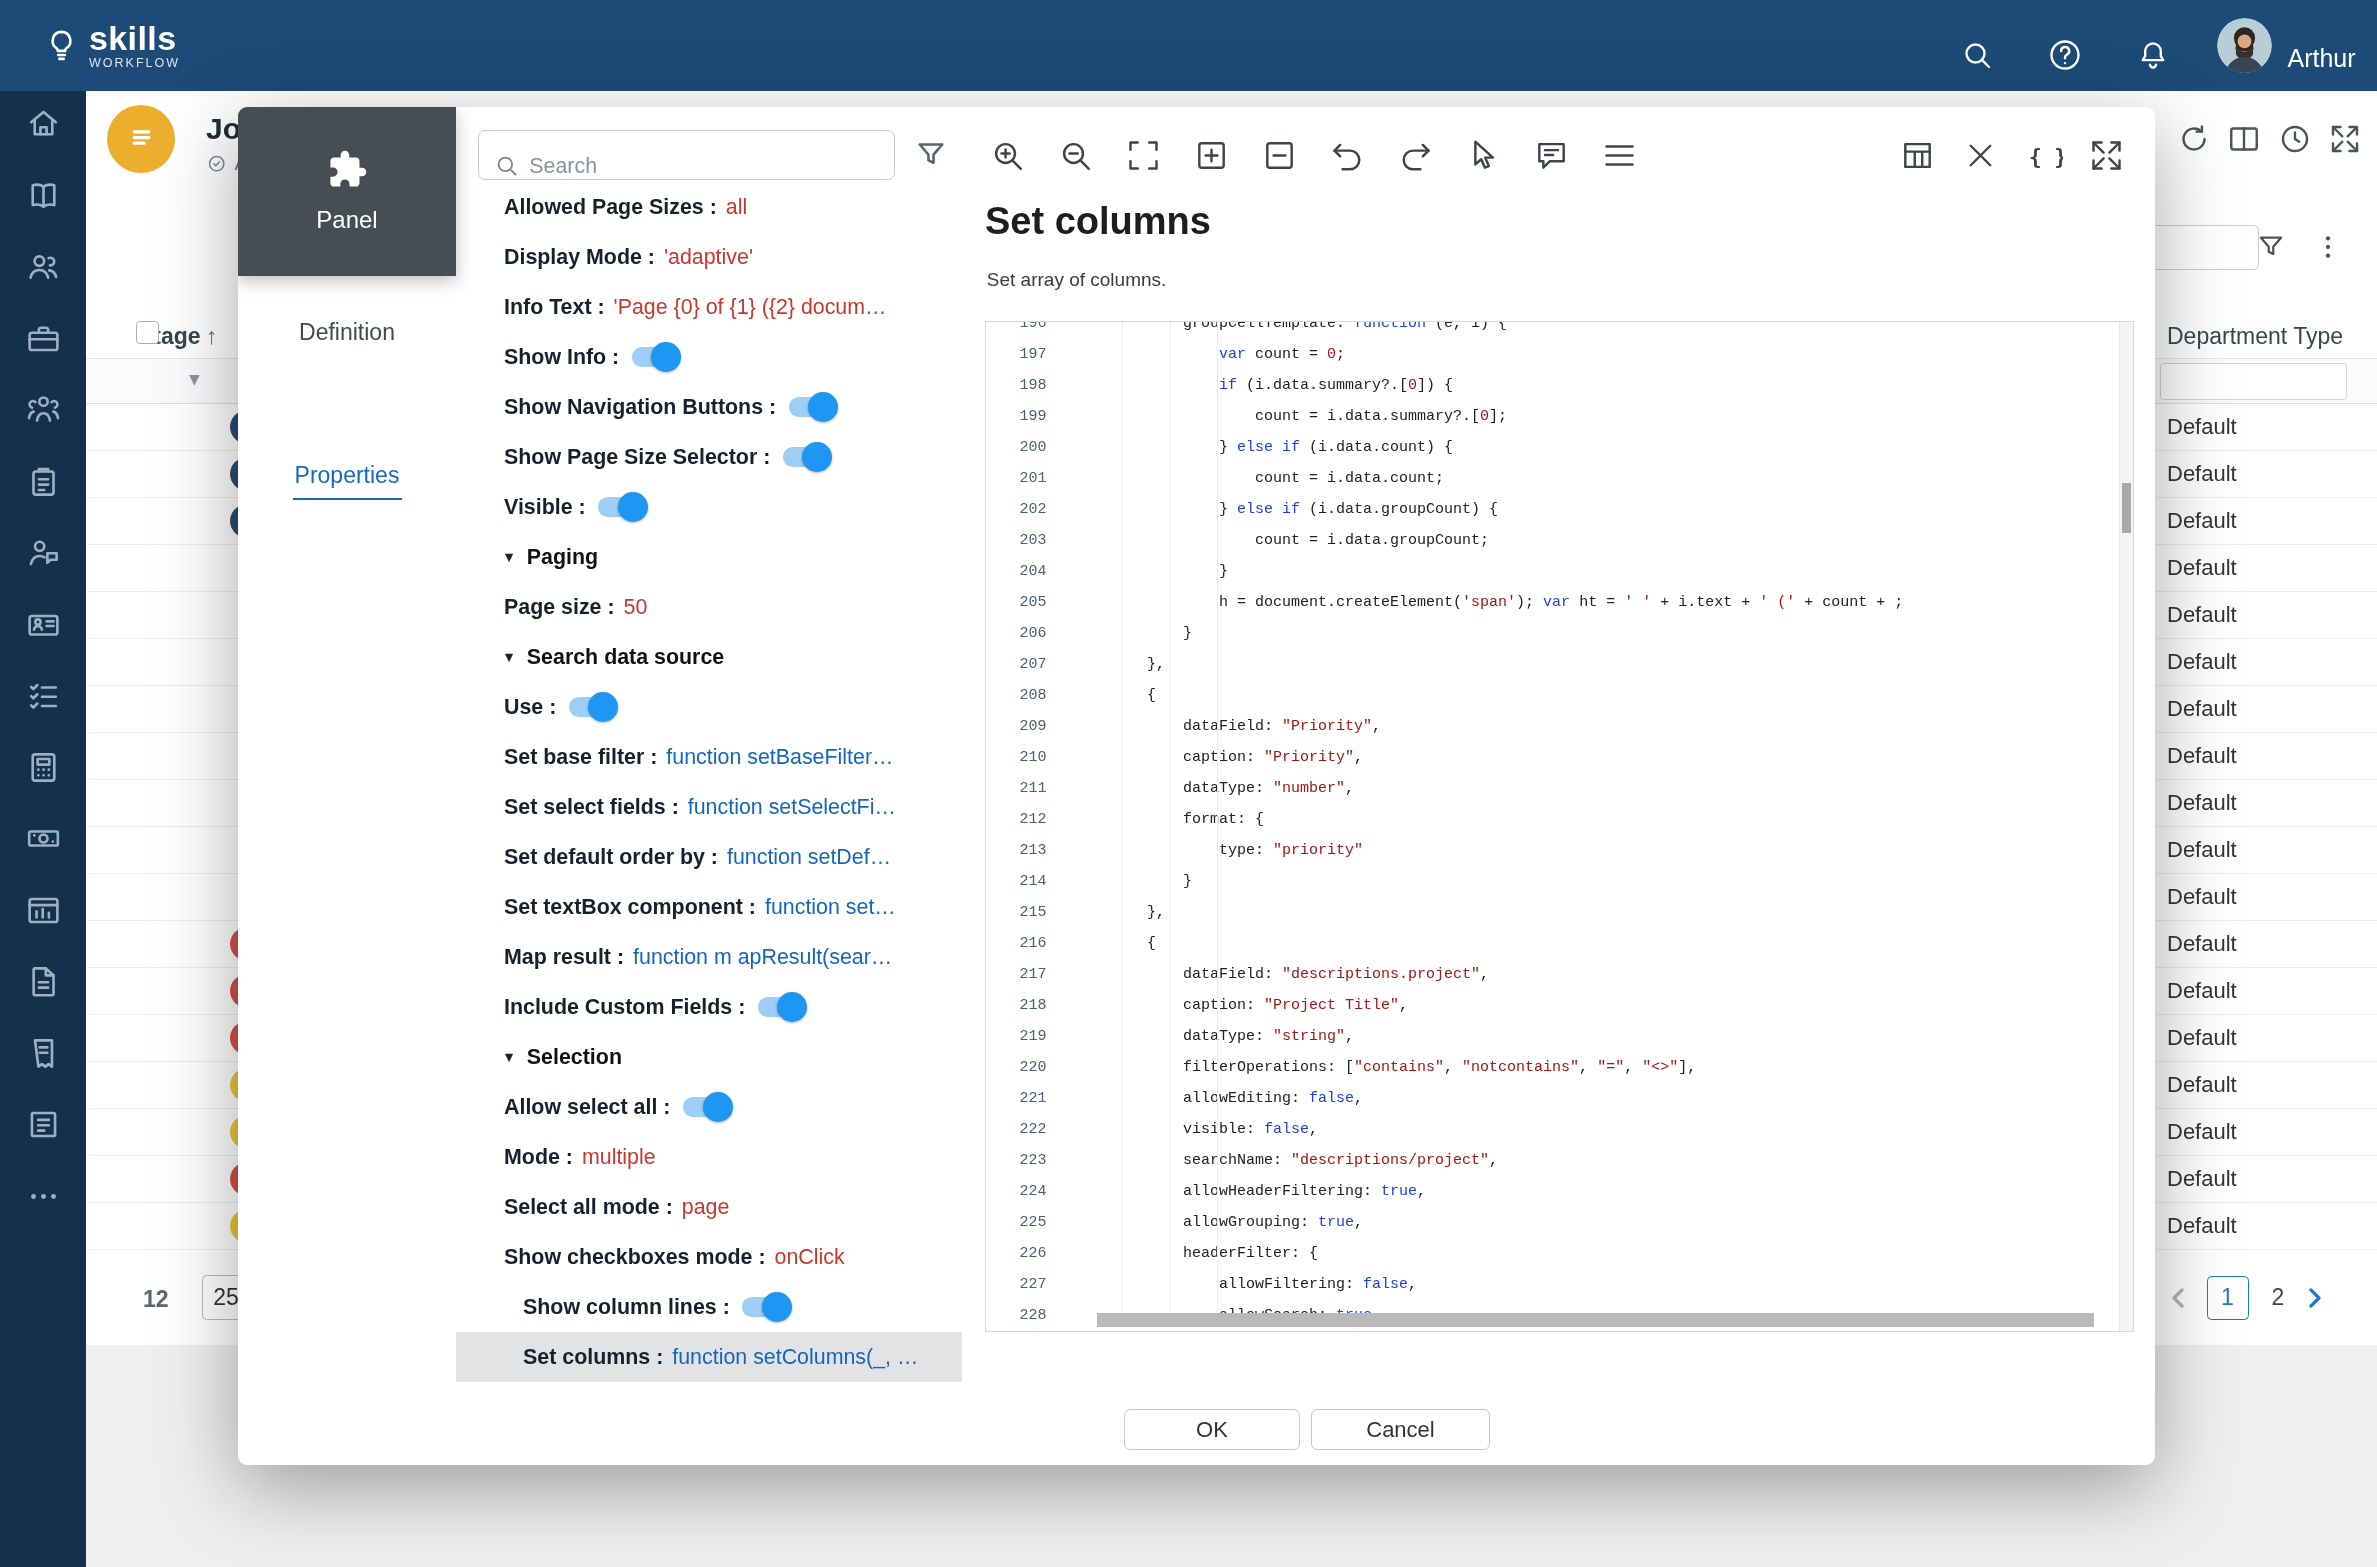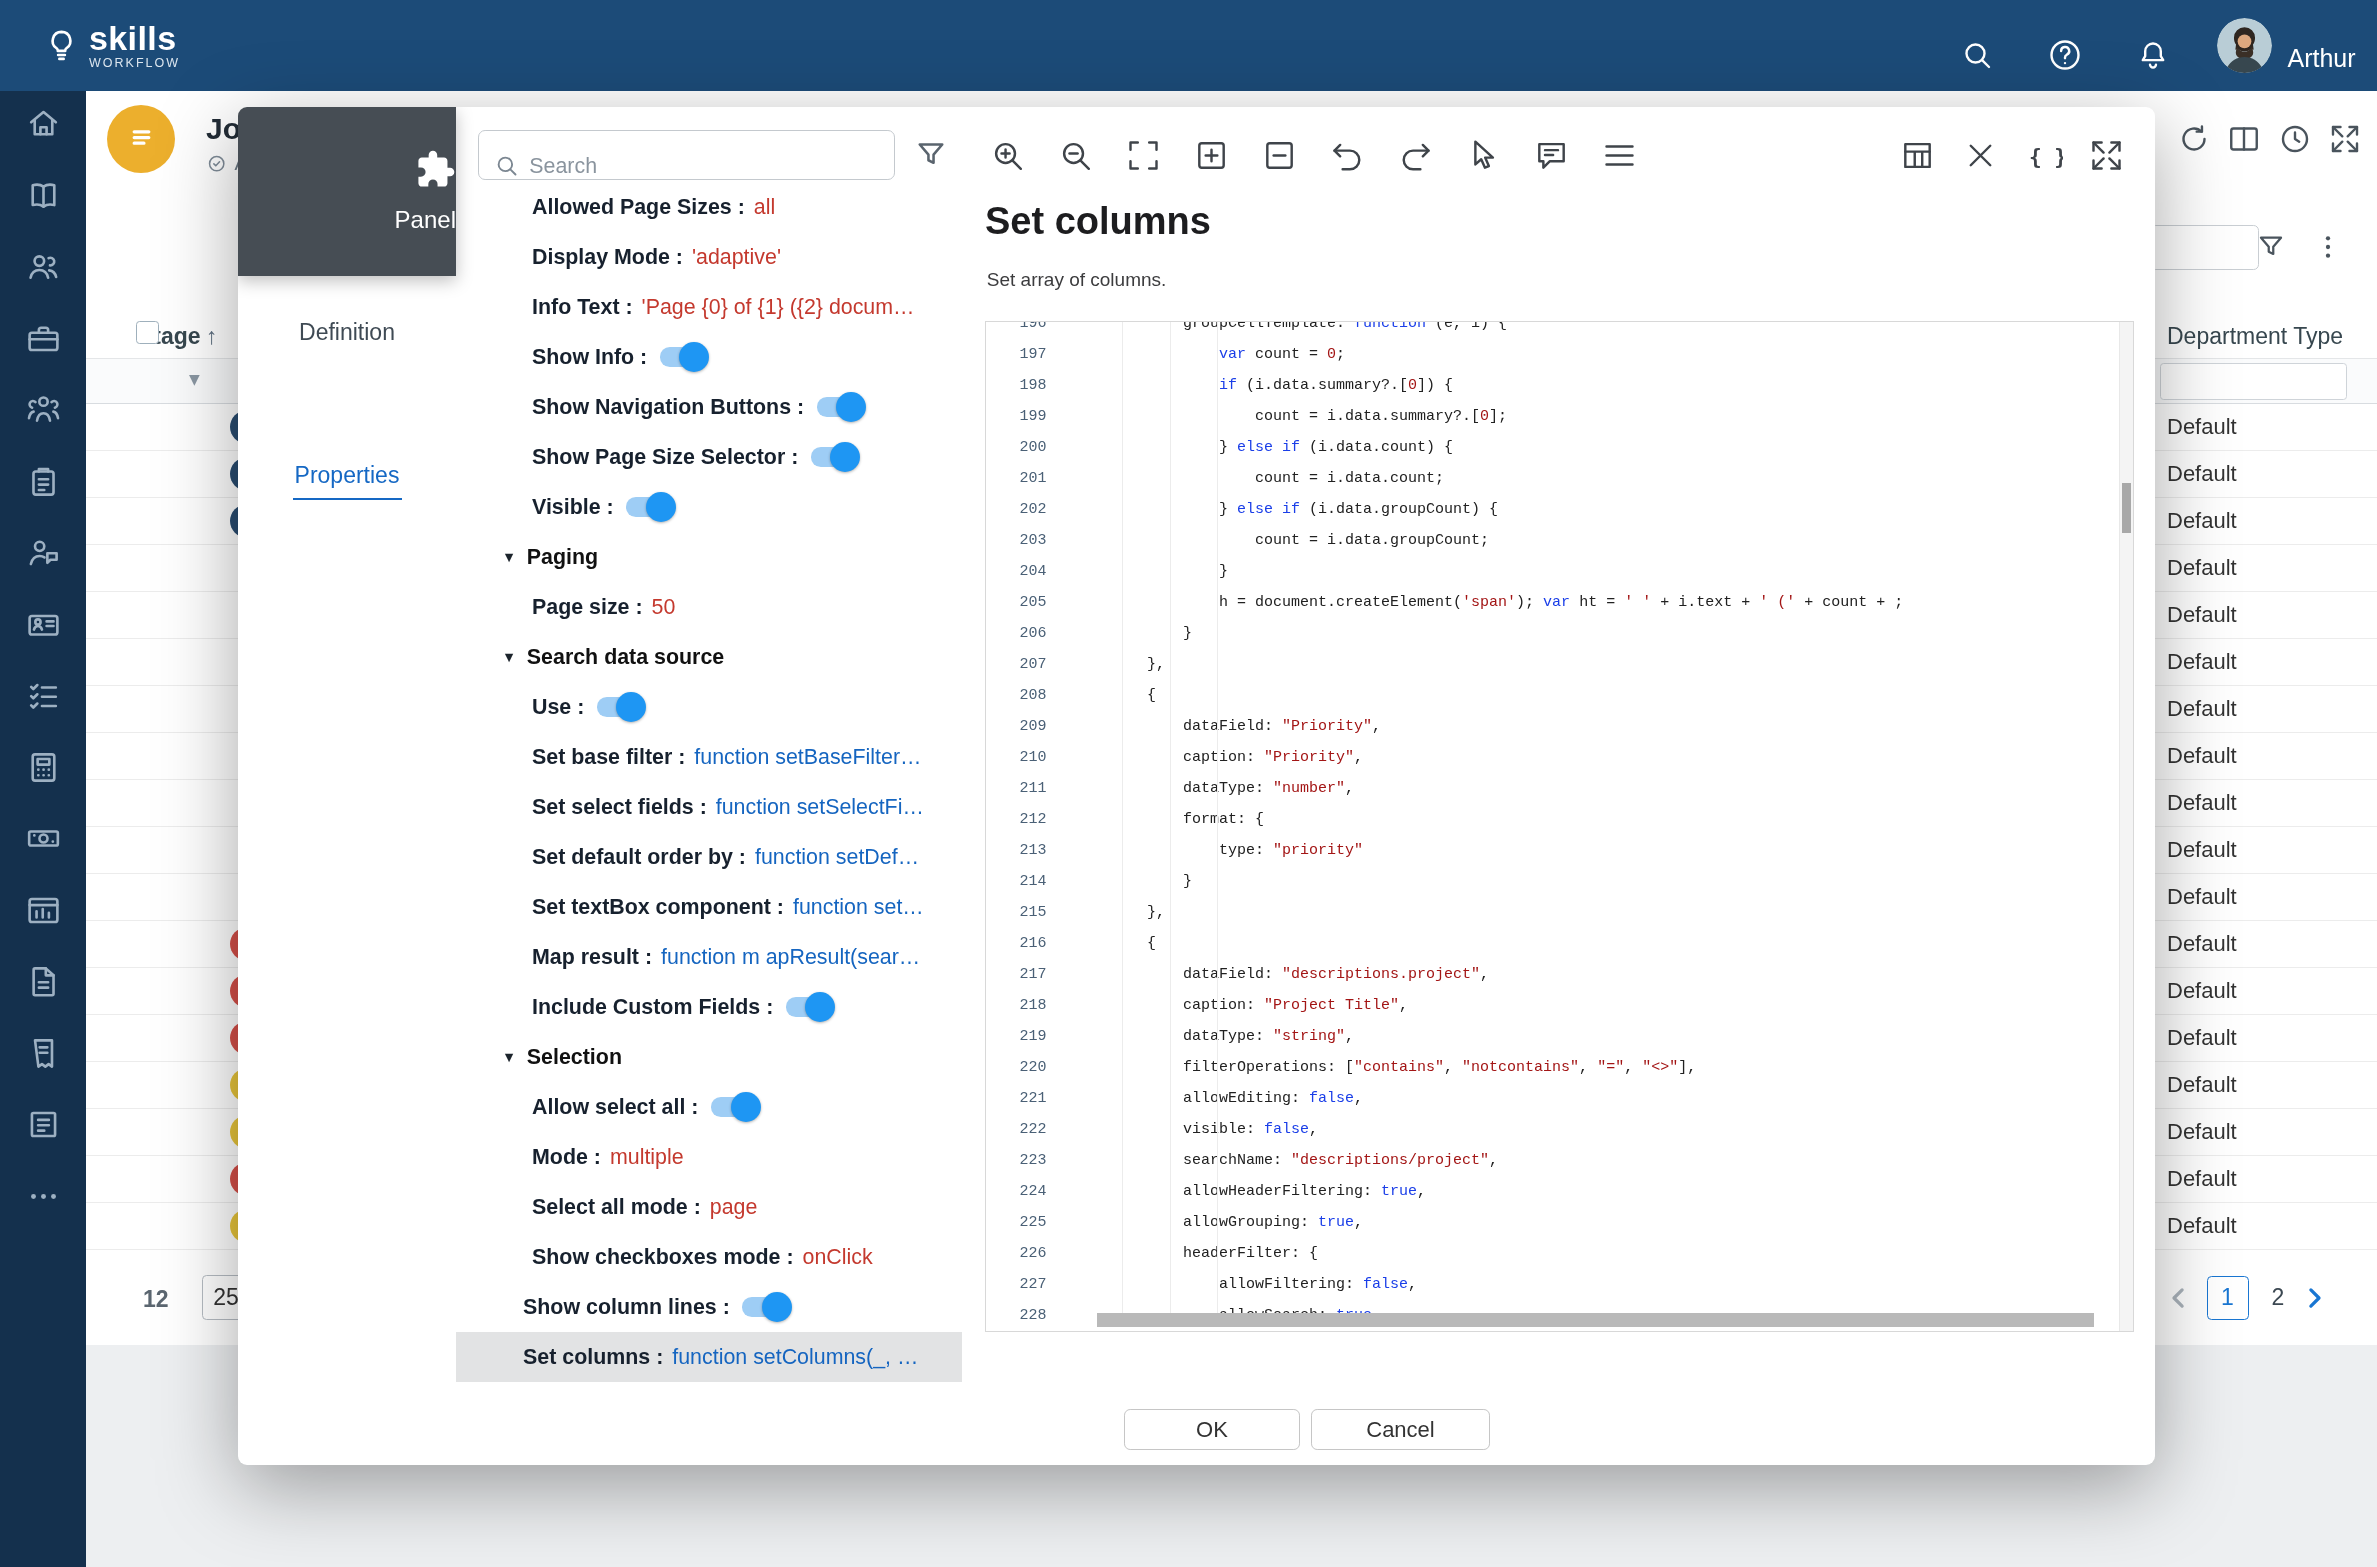--- a/index.html
+++ b/index.html
@@ -70,40 +70,40 @@
   .pc-next { color:#1976d2; margin-left:14.3px; }
   .page-box { width:42px; height:44px; border:1.8px solid #1976d2; border-radius:4.5px; color:#1976d2;
     display:flex; align-items:center; justify-content:center; font-size:23px; margin-left:12.5px; cursor:pointer; }
   .page-num { font-size:23px; color:#3c4852; margin-left:23px; cursor:pointer; }
 
   
   .modal { position:absolute; left:238px; top:107px; width:1917px; height:1358px; background:#fff;
     border-radius:9px; box-shadow:0 21.4px 80px rgba(0,0,0,.35); z-index:30; overflow:hidden; }
   .modal-left { position:absolute; left:0; top:0; width:218px; height:100%; }
   .panel-box { position:absolute; left:0; top:0; width:218px; height:169px; background:#464d54; color:#fff;
-    display:flex; flex-direction:column; align-items:flex-end; justify-content:center; box-shadow:0 5.4px 16px rgba(0,0,0,.25); }
+    display:flex; flex-direction:column; align-items:center; justify-content:center; box-shadow:0 5.4px 16px rgba(0,0,0,.25); }
   .panel-box svg { width:41px; height:41px; margin-bottom:12.5px; }
   .panel-label { font-size:24px; }
   .tab { position:absolute; width:100%; text-align:center; font-size:23px; cursor:pointer; }
   .tab-def { top:212px; color:#3f4a54; }
   .tab-props { top:355px; color:#1568c4; }
   .tab-props::after { content:""; display:block; width:109px; margin:9px auto 0; border-bottom:2.7px solid #1568c4; }
 
   .props-col { position:absolute; left:218px; top:0; width:506px; height:100%; }
   .search-box { position:absolute; left:22px; top:23px; width:417px; height:50px; border:1.8px solid #c4c9ce;
     border-radius:7.1px; display:flex; align-items:flex-end; background:#fff; }
   .search-box .sicon { width:27px; height:27px; color:#7c8792; margin:0 9px 0 14.3px; }
   .search-box .sicon svg { width:27px; height:27px; }
   .search-box input { border:none; outline:none; font-size:21.4px; color:#333; width:339px; font-family:inherit; }
   .search-box input::placeholder { color:#8a949e; }
   .pfilter { position:absolute; left:457px; top:30px; width:36px; height:36px; color:#5a646e; cursor:pointer; }
   .pfilter svg { width:36px; height:36px; }
   .props-list { position:absolute; left:0; top:75px; width:100%; }
   .prow { height:50px; display:flex; align-items:center; font-size:21.4px; padding-left:67px; cursor:pointer; }
-  .prow.pind { padding-left:76px; }
+  .prow.pind { padding-left:48px; }
   .prow.psec { padding-left:46px; }
   .prow.psel { background:#e2e3e4; }
   .caret { font-size:14.3px; color:#1c242c; margin-right:10.7px; }
   .slabel { font-weight:700; color:#111; }
   .plabel { font-weight:700; color:#17212e; white-space:nowrap; }
   .pval { margin-left:9px; white-space:nowrap; overflow:hidden; max-width:294px; }
   .pval.red { color:#c4392e; }
   .pval.blue { color:#1565c0; }
   .toggle { position:relative; width:46px; height:19.6px; background:#9ecdf5; border-radius:9.8px; margin-left:12.5px; display:inline-block; }
   .toggle .knob { position:absolute; right:-3.6px; top:-5.4px; width:30px; height:30px; border-radius:50%;

